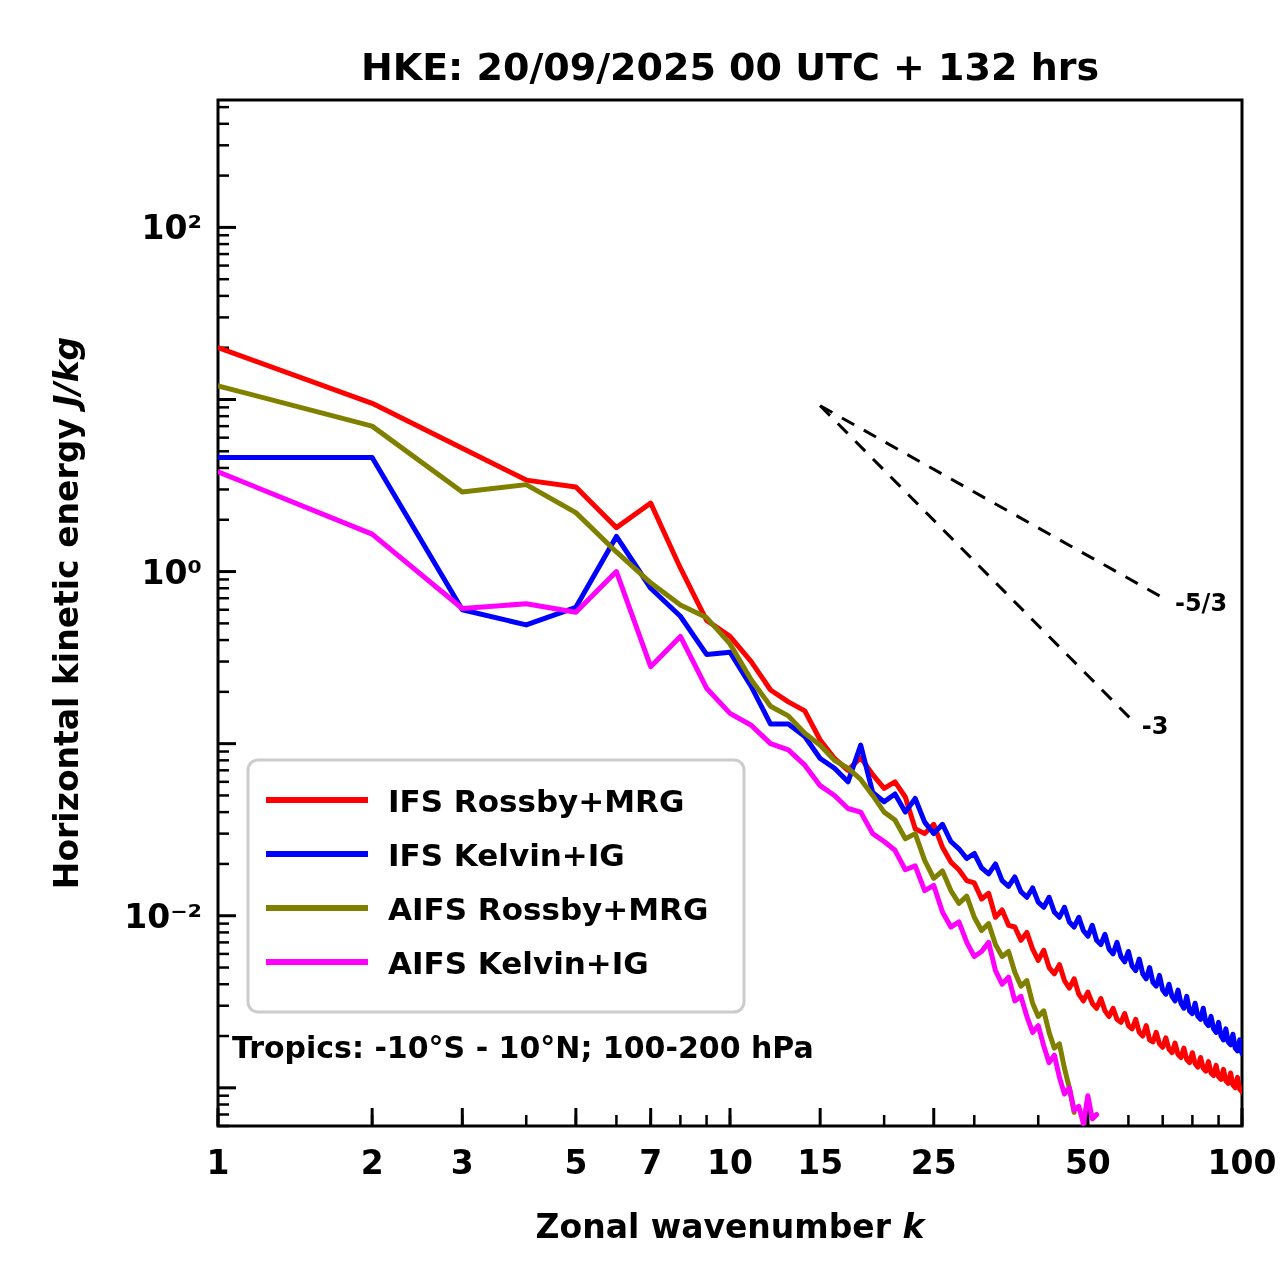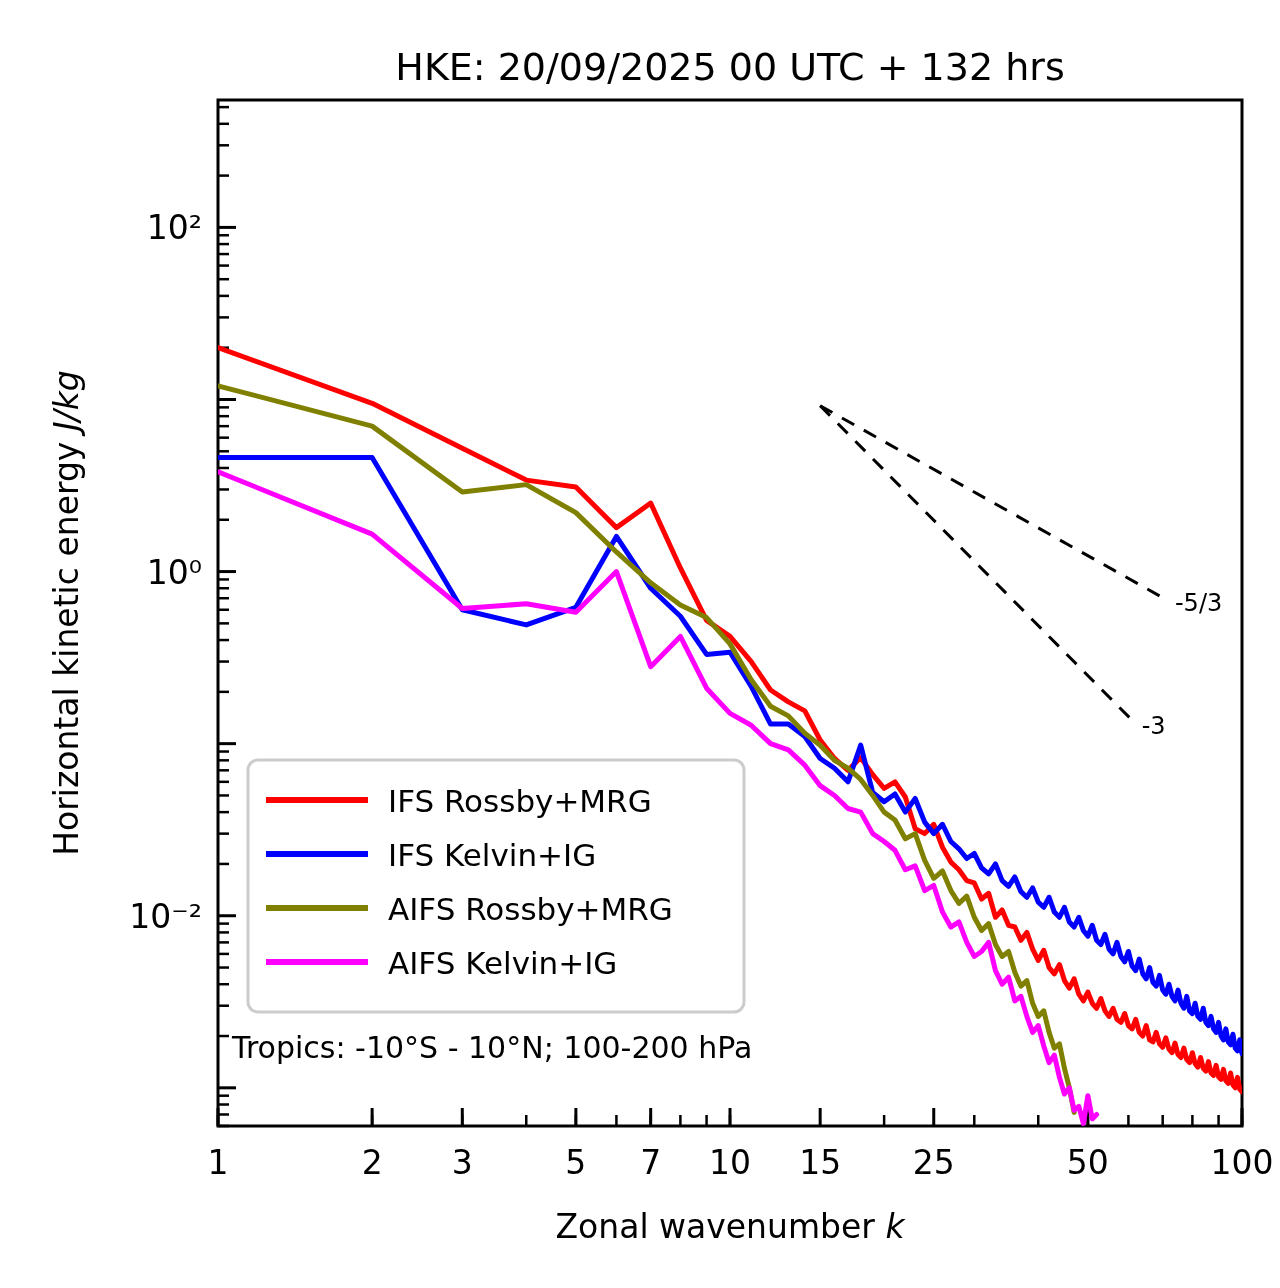--- a/index.html
+++ b/index.html
@@ -1,18 +1,18 @@
 <!DOCTYPE html>
 <html><head>
 <meta charset="utf-8">
 <style>
   html,body{margin:0;padding:0;background:#ffffff;}
   body{width:1280px;height:1288px;overflow:hidden;
        font-family:"DejaVu Sans","Liberation Sans",sans-serif;}
-  #root{position:relative;width:1280px;height:1288px;background:#fff;}
+  #root{position:relative;width:1280px;height:1288px;background:#fff;font-weight:bold;}
   svg{display:block;}
   .axtext{font-family:"DejaVu Sans","Liberation Sans",sans-serif;fill:#000;}
   .title{font-size:38px;}
   .ticklbl{font-size:33px;}
   .axlbl{font-size:33px;}
   .legtxt{font-size:31px;}
   .annot{font-size:30px;}
   .slopelbl{font-size:24px;}
 </style>
 </head>

